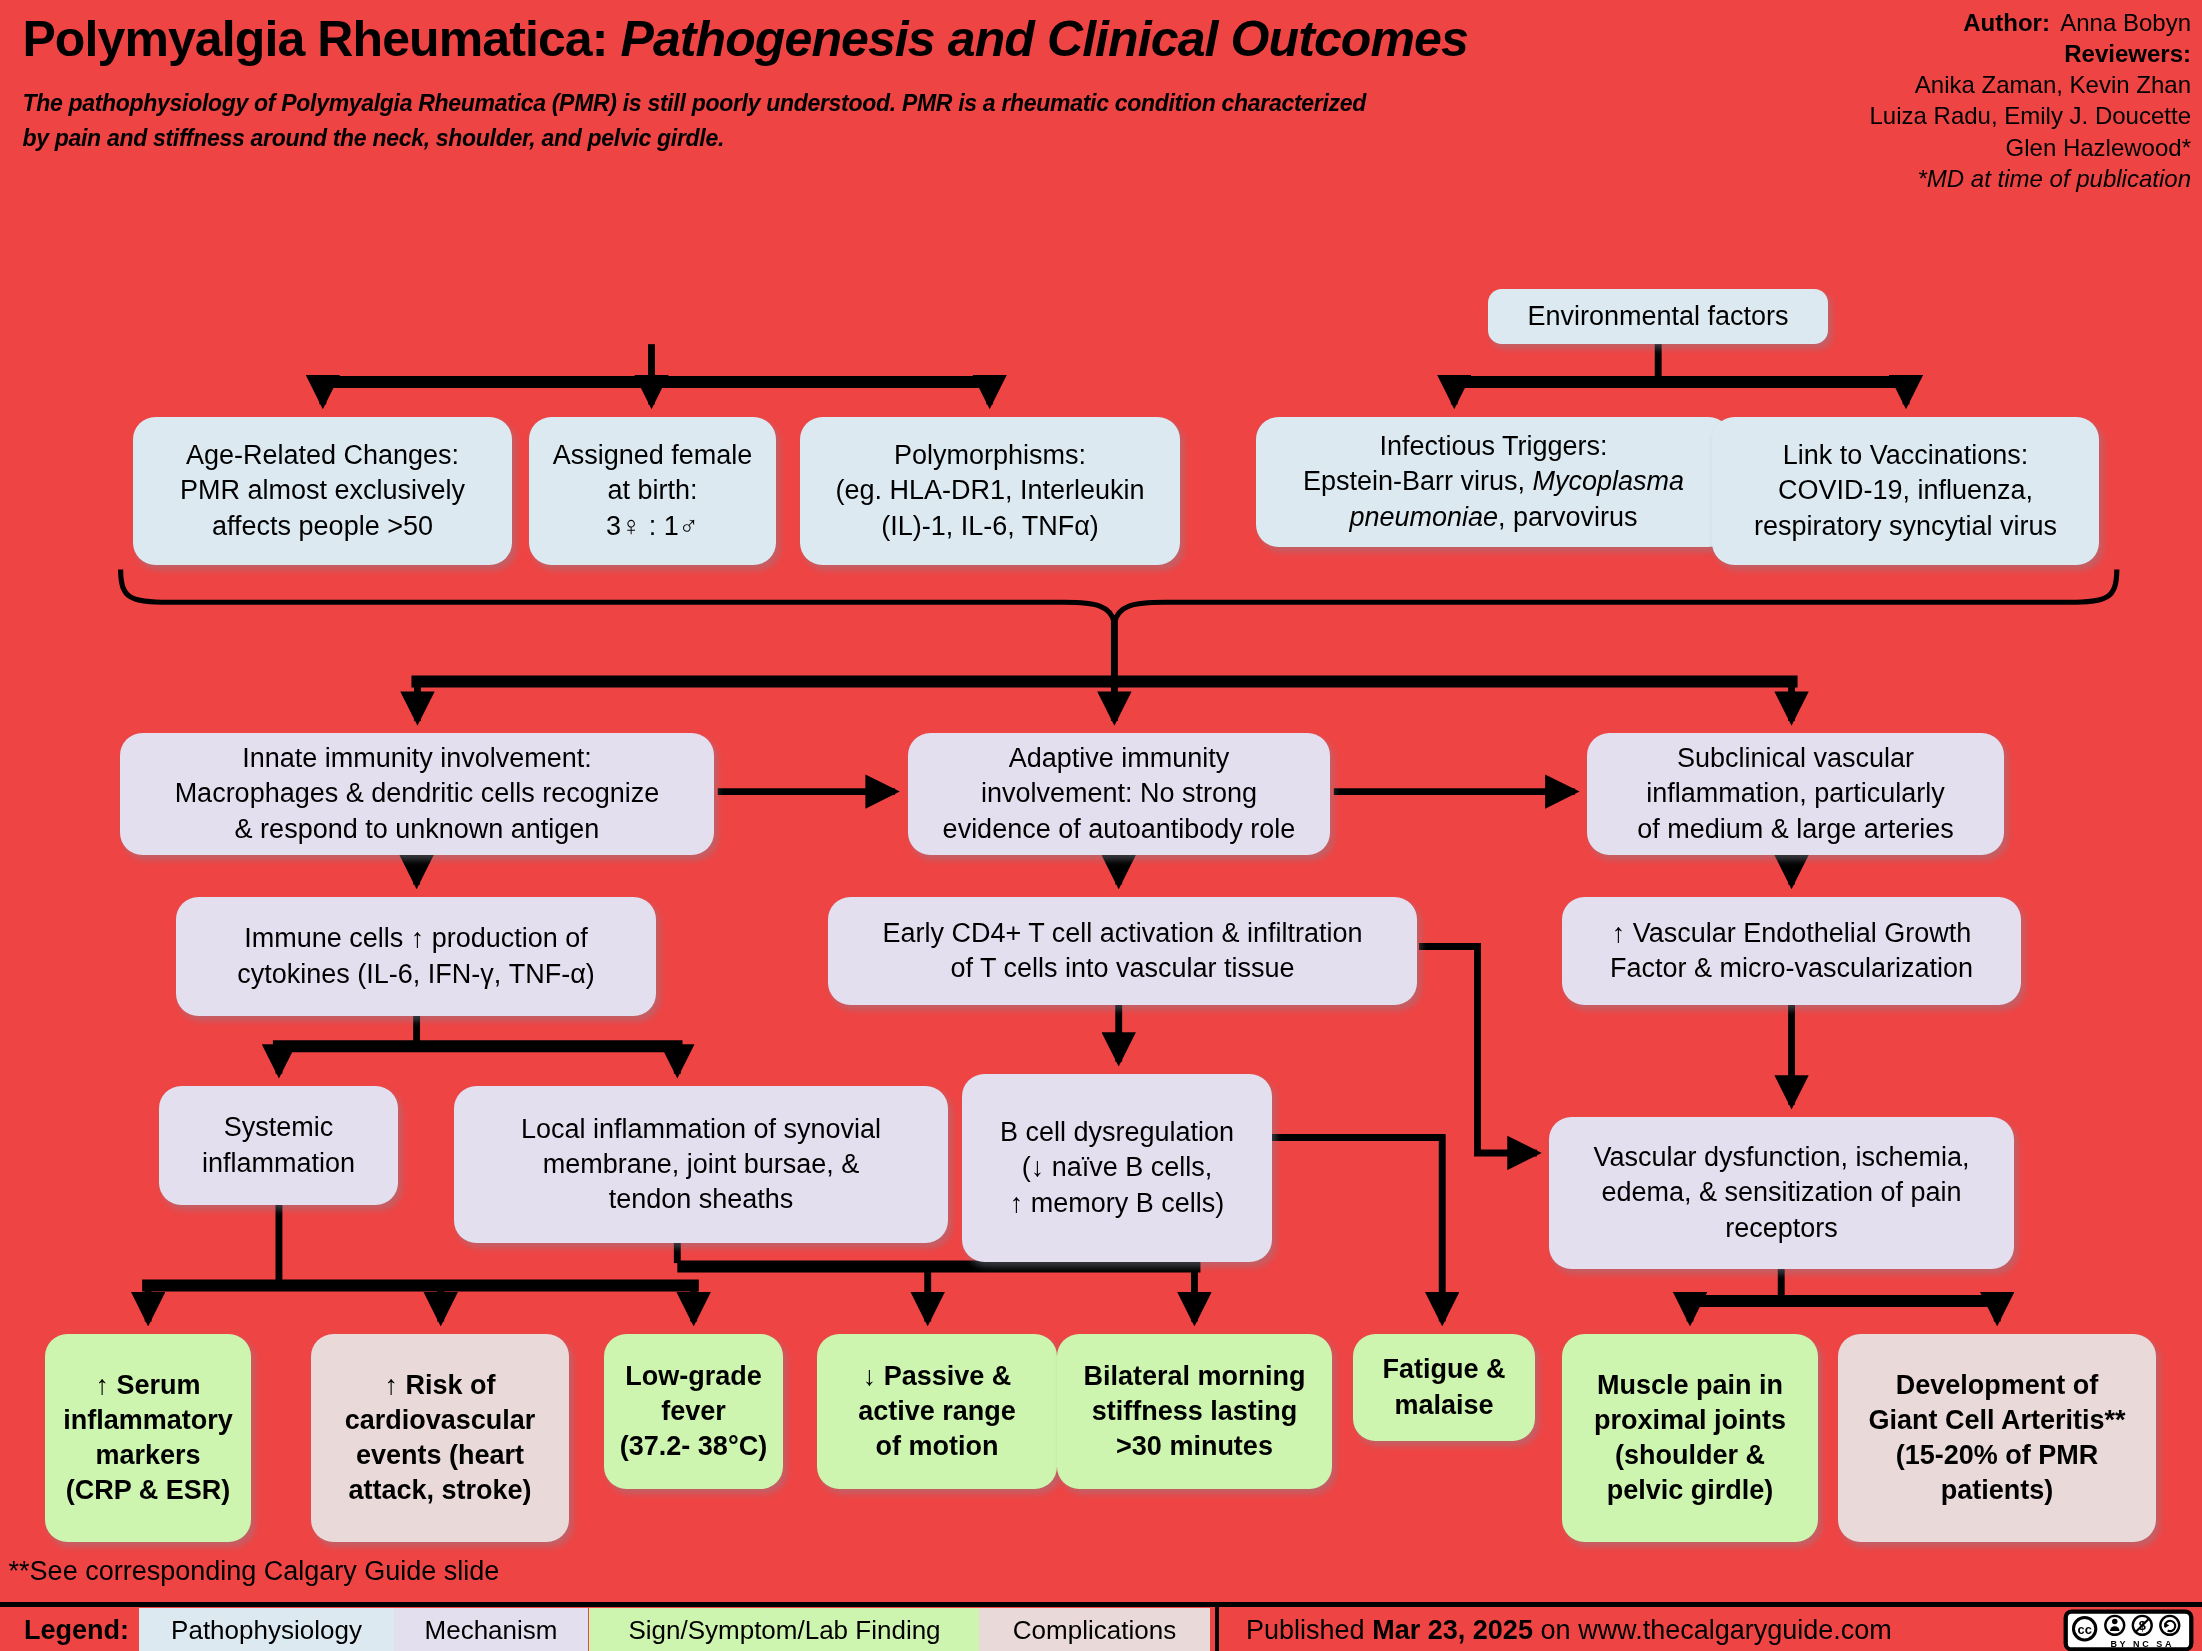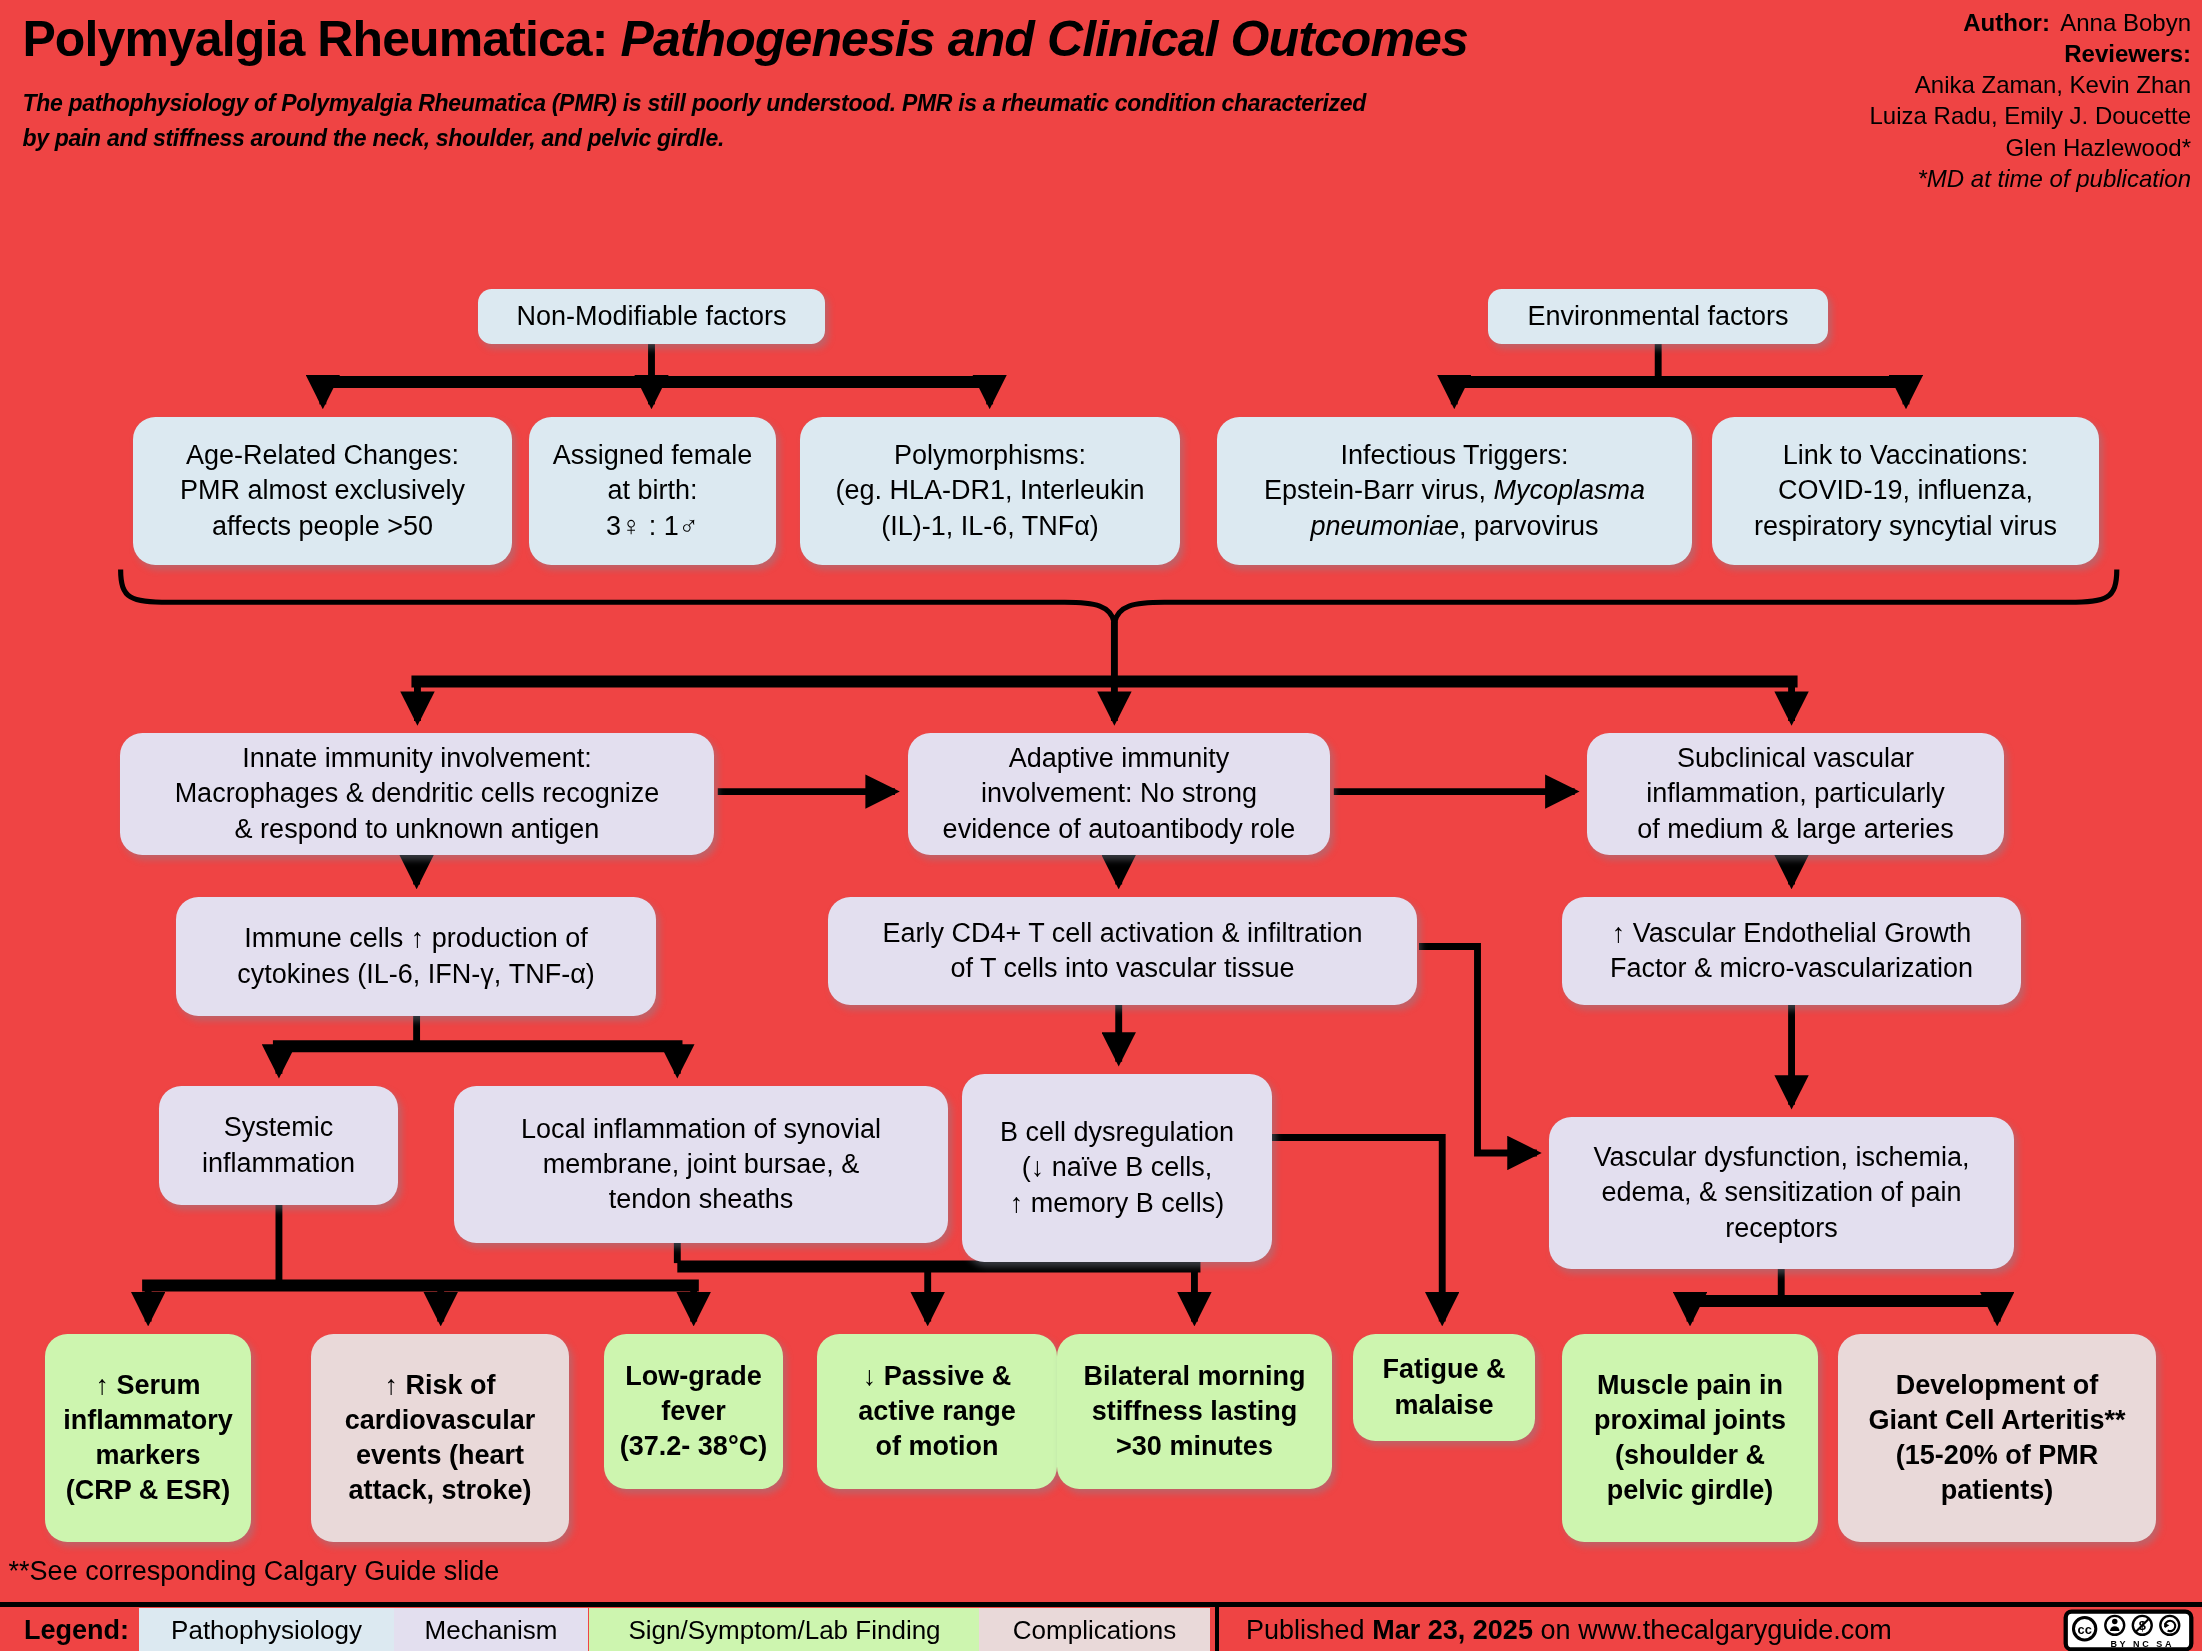--- a/index.html
+++ b/index.html
@@ -111,43 +111,40 @@
       <path class="b" d="M787,1472 H1395"></path>
       <path class="c" d="M1078,1472 V1536" marker-end="url(#ah)"></path>
       <path class="c" d="M1388,1472 V1536" marker-end="url(#ah)"></path>
       <path class="c" d="M2070,1475 V1508"></path>
       <path class="b" d="M1957,1512 H2328"></path>
       <path class="c" d="M1964,1512 V1536" marker-end="url(#ah)"></path>
       <path class="c" d="M2321,1512 V1536" marker-end="url(#ah)"></path>
     </g>
   </svg>
 
-  <div class="box blue hdrbox" style="left:478px;top:289px;width:347px;height:55px;">
-    <div class="ln">Non-Modifiable factors</div>
-  </div>
   <div class="box blue hdrbox" style="left:1488px;top:289px;width:340px;height:55px;">
     <div class="ln">Environmental factors</div>
   </div>
 
   <div class="box blue" style="left:133px;top:417px;width:379px;height:148px;">
     <div class="ln">Age-Related Changes:</div>
     <div class="ln">PMR almost exclusively</div>
     <div class="ln">affects people &gt;50</div>
   </div>
   <div class="box blue" style="left:529px;top:417px;width:247px;height:148px;">
     <div class="ln">Assigned female</div>
     <div class="ln">at birth:</div>
     <div class="ln">3♀ : 1♂</div>
   </div>
   <div class="box blue" style="left:800px;top:417px;width:380px;height:148px;">
     <div class="ln">Polymorphisms:</div>
     <div class="ln">(eg. HLA-DR1, Interleukin</div>
     <div class="ln">(IL)-1, IL-6, TNFα)</div>
   </div>
-  <div class="box blue" style="left:1217px;top:417px;width:475px;height:148px;text-align:right;">
+  <div class="box blue" style="left:1256px;top:417px;width:475px;height:130px;text-align:right;">
     <div class="ln"><span>Infectious Triggers:</span></div>
     <div class="ln"><span>Epstein-Barr virus, </span><span class="it">Mycoplasma</span></div>
     <div class="ln"><span class="it">pneumoniae</span><span>, parvovirus</span></div>
   </div>
   <div class="box blue" style="left:1712px;top:417px;width:387px;height:148px;">
     <div class="ln">Link to Vaccinations:</div>
     <div class="ln">COVID-19, influenza,</div>
     <div class="ln">respiratory syncytial virus</div>
   </div>
 

